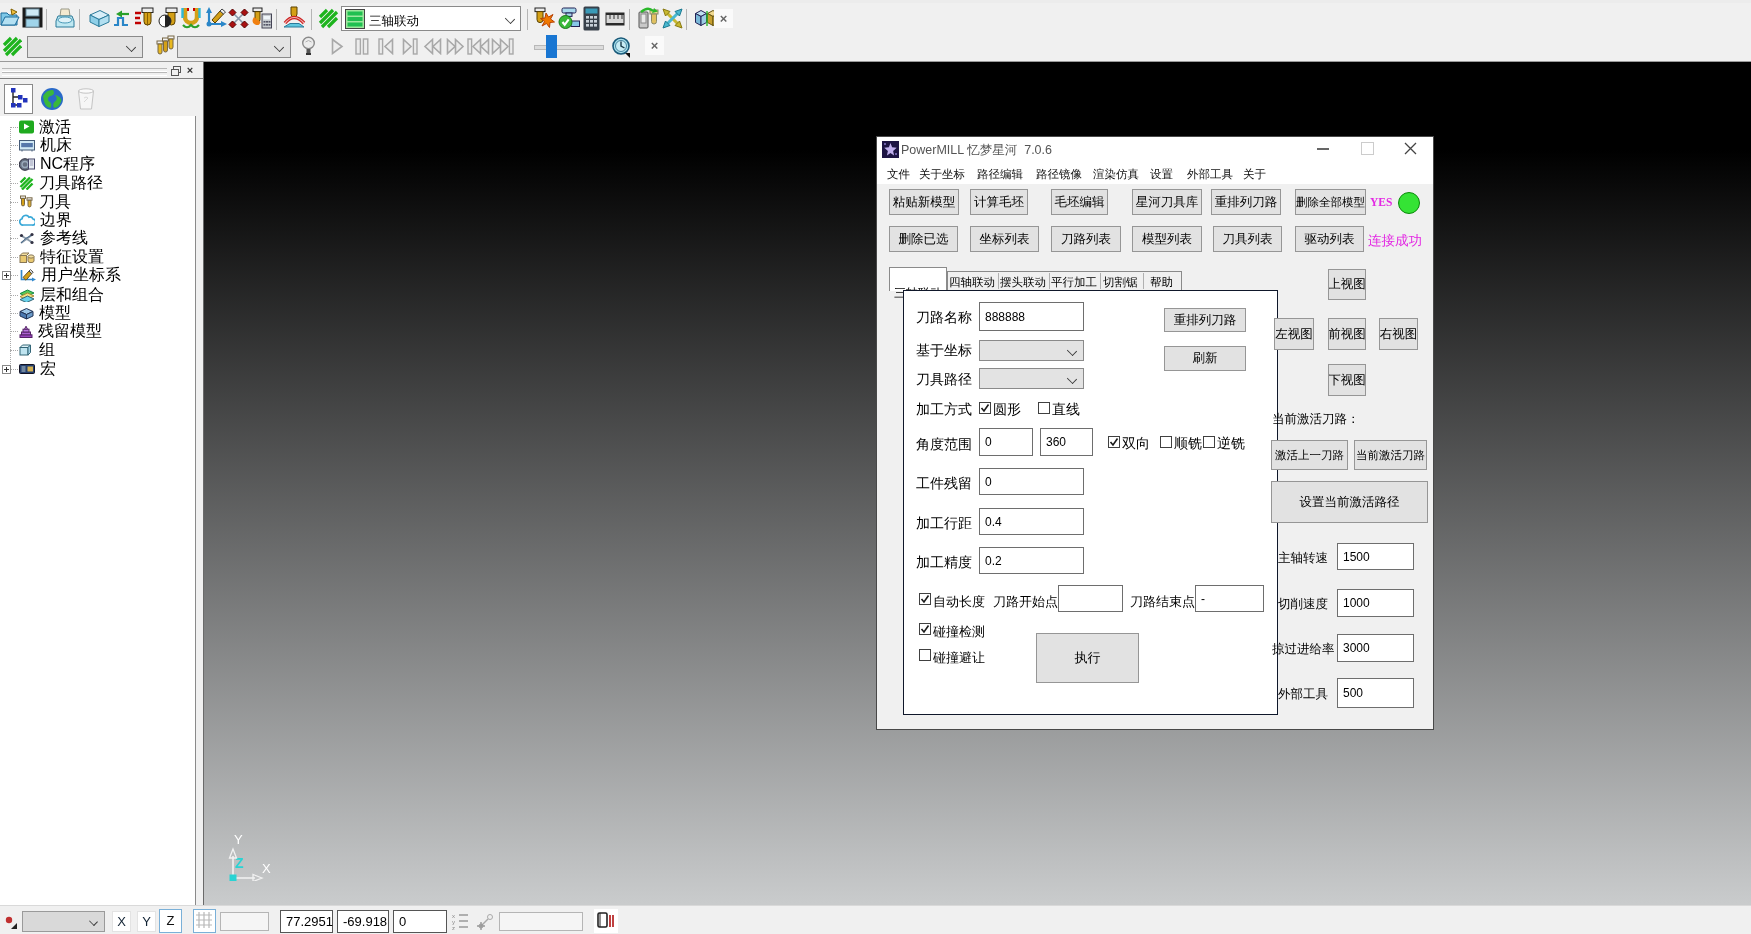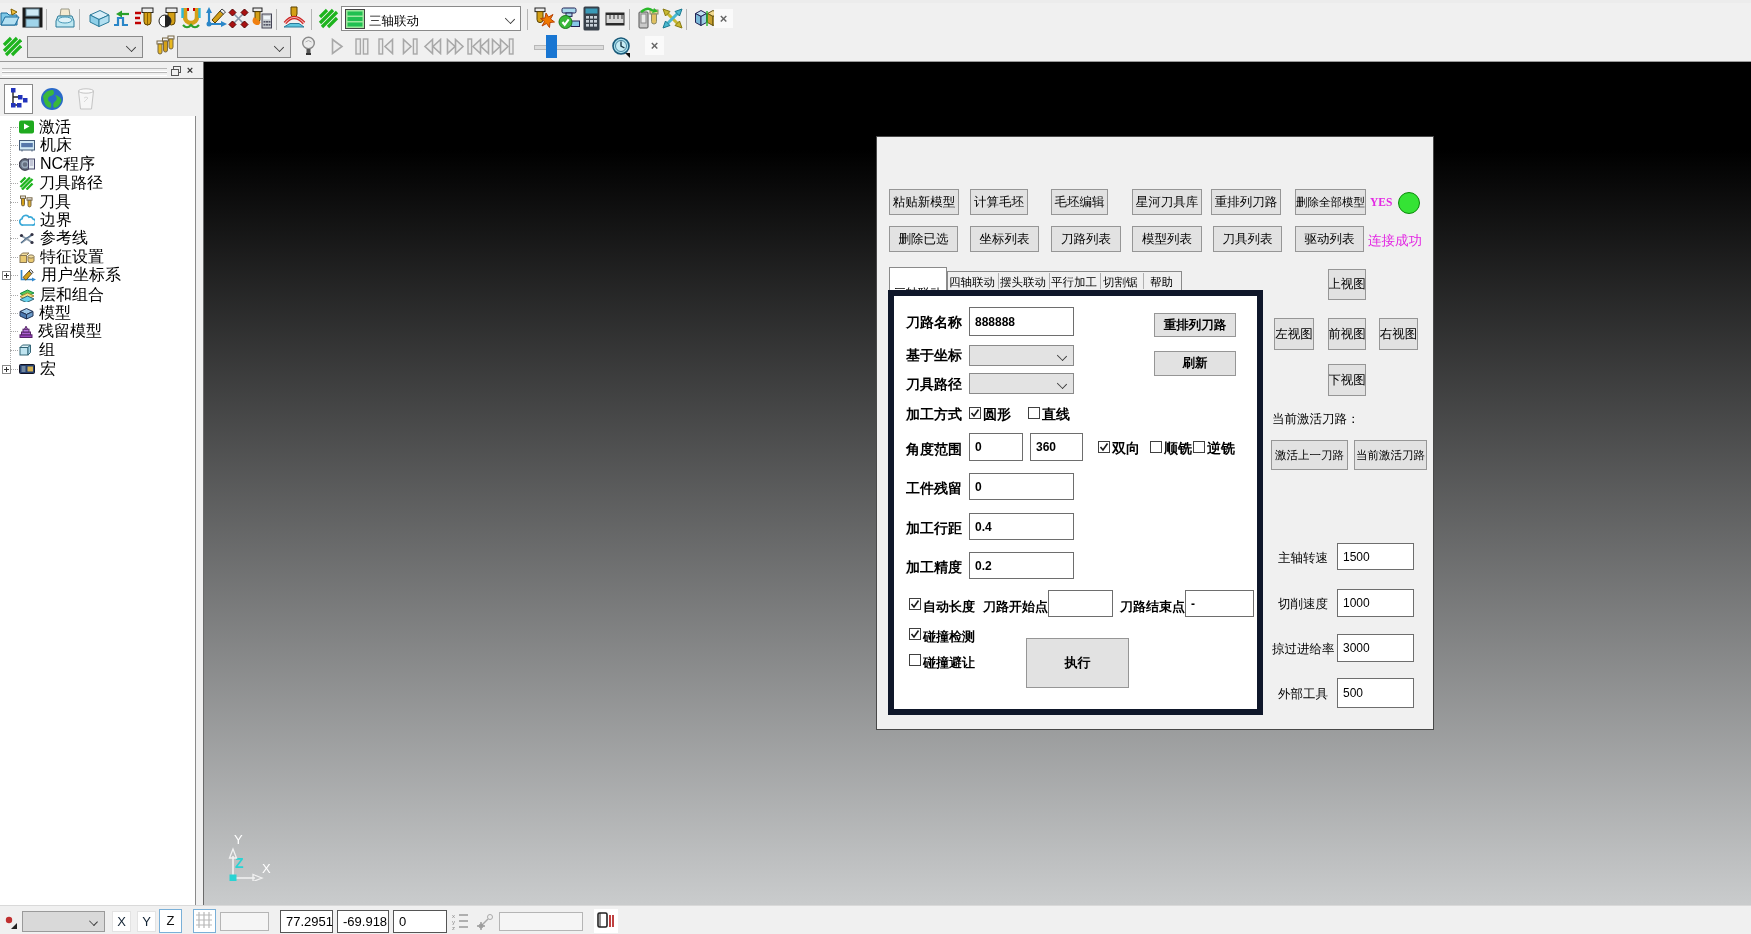--- a/index.html
+++ b/index.html
@@ -503,20 +503,44 @@
 <div class="a" style="left:31px;top:793px;color:#29d3d3;font-size:14px;font-weight:bold;">Z</div>
 <svg class="a" style="left:22px;top:781px" width="42" height="38">
       <path d="M7 35 v-22 M7 35 h22" stroke="#f2f2f2" stroke-width="1.6"></path>
       <path d="M7 6 l-3.5 9 h7z" fill="none" stroke="#f2f2f2" stroke-width="1.3"></path>
       <path d="M36 35 l-9 -3.5 v7z" fill="none" stroke="#f2f2f2" stroke-width="1.3"></path>
       <rect x="3.5" y="31.5" width="7" height="7" fill="#29d3d3"></rect>
     </svg>
 </div>
 
 <div class="a" id="dlg" style="left:876px;top:136px;width:558px;height:594px;background:#f0f0f0;border:1px solid #484848;box-sizing:border-box;">
+<div class="a" style="left:0;top:0;width:556px;height:25px;background:#fff;">
+<svg class="a" style="left:5px;top:4px" width="17" height="17">
+        <rect width="17" height="17" fill="#1d1544"></rect>
+        <path d="M8.5 2 l1.6 4.3 4.6 .5 -3.6 3.1 1 4.6 -3.6 -2.6 -3.6 2.6 1 -4.6 -3.6 -3.1 4.6 -.5z" fill="#c0b0ee"></path>
+        <circle cx="3" cy="3" r="1" fill="#8878c8"></circle>
+        <circle cx="14" cy="13" r="1" fill="#8878c8"></circle>
+      </svg>
+<div class="a" style="left:24px;top:5px;font-size:12.5px;color:#545454;">PowerMILL 忆梦星河&nbsp; 7.0.6</div>
+<div class="a" style="left:440px;top:11px;width:12px;height:1.5px;background:#666;"></div>
+<div class="a" style="left:484px;top:5px;width:11px;height:11px;border:1.5px solid #ccc;"></div>
+<svg class="a" style="left:527px;top:5px" width="13" height="13">
+        <path d="M1 1 L12 12 M12 1 L1 12" stroke="#444" stroke-width="1.3"></path>
+      </svg>
+</div>
+<div class="a" style="left:0;top:25px;width:556px;height:22px;background:#fff;font-size:11.5px;color:#111;">
+<span class="a" style="left:10px;top:5px">文件</span>
+      <span class="a" style="left:42px;top:5px">关于坐标</span>
+      <span class="a" style="left:100px;top:5px">路径编辑</span>
+      <span class="a" style="left:159px;top:5px">路径镜像</span>
+      <span class="a" style="left:216px;top:5px">渲染仿真</span>
+      <span class="a" style="left:273px;top:5px">设置</span>
+      <span class="a" style="left:310px;top:5px">外部工具</span>
+      <span class="a" style="left:366px;top:5px">关于</span>
+</div>
 <div class="btn" style="left:12px;top:52px;width:70px;height:26px;">粘贴新模型</div>
 <div class="btn" style="left:93px;top:52px;width:58px;height:26px;">计算毛坯</div>
 <div class="btn" style="left:174px;top:52px;width:57px;height:26px;">毛坯编辑</div>
 <div class="btn" style="left:255px;top:52px;width:70px;height:26px;">星河刀具库</div>
 <div class="btn" style="left:334px;top:52px;width:70px;height:26px;">重排列刀路</div>
 <div class="btn" style="left:418px;top:52px;width:71px;height:26px;font-size:11.5px;">删除全部模型</div>
 <div class="mag" style="left:493px;top:59px;font-size:11.5px;font-weight:bold;font-family:'Liberation Serif',serif;">YES</div>
 <div class="a" style="left:521px;top:55px;width:20px;height:20px;border-radius:50%;background:#35e335;border:1px solid #0a8a0a;"></div>
 <div class="btn" style="left:12px;top:89px;width:69px;height:26px;">删除已选</div>
 <div class="btn" style="left:93px;top:89px;width:69px;height:26px;">坐标列表</div>
@@ -535,21 +559,21 @@
       <span class="a" style="left:203px">帮助</span>
     </div>
 <div class="a" style="left:121px;top:136px;width:1px;height:16px;background:#b0b0b0"></div>
 <div class="a" style="left:172px;top:136px;width:1px;height:16px;background:#b0b0b0"></div>
 <div class="a" style="left:223px;top:136px;width:1px;height:16px;background:#b0b0b0"></div>
 <div class="a" style="left:266px;top:136px;width:1px;height:16px;background:#b0b0b0"></div>
 <div class="a" style="left:12px;top:130px;width:58px;height:24px;background:#fff;border:1px solid #8a8a8a;border-bottom:none;box-sizing:border-box;font-size:12px;display:flex;justify-content:center;">
       <span style="margin-top:17px">三轴联动</span>
     </div>
 
-<div class="a" id="tabp" style="left:11px;top:153px;width:375px;height:425px;background:#fff;border:6px solid #0f172a;box-sizing:border-box;font-weight:bold;">
+<div class="a" id="tabp" style="left:26px;top:153px;width:375px;height:425px;background:#fff;border:1px solid #0f172a;box-sizing:border-box;">
 <div class="lbl" style="left:12px;top:18px;">刀路名称</div>
 <div class="inp" style="left:75px;top:11px;width:105px;height:29px;">888888</div>
 <div class="lbl" style="left:12px;top:51px;">基于坐标</div>
 <div class="dd" style="left:75px;top:49px;width:105px;height:21px;"></div>
 <div class="lbl" style="left:12px;top:80px;">刀具路径</div>
 <div class="dd" style="left:75px;top:77px;width:105px;height:21px;"></div>
 <div class="lbl" style="left:12px;top:110px;">加工方式</div>
 <div class="cb" style="left:75px;top:111px;">
         <svg width="10" height="10">
           <path d="M1.5 5 l2.5 3 4.5 -6.5" stroke="#1a1a1a" stroke-width="1.6" fill="none"></path>
@@ -601,20 +625,21 @@
 </div>
 
 <div class="btn" style="left:451px;top:132px;width:38px;height:31px;">上视图</div>
 <div class="btn" style="left:397px;top:181px;width:40px;height:32px;">左视图</div>
 <div class="btn" style="left:451px;top:181px;width:38px;height:32px;">前视图</div>
 <div class="btn" style="left:502px;top:181px;width:39px;height:32px;font-family:Liberation Serif, serif;">右视图</div>
 <div class="btn" style="left:451px;top:227px;width:38px;height:32px;">下视图</div>
 <div class="lb2" style="left:395px;top:274px;font-size:12.5px;">当前激活刀路：</div>
 <div class="btn" style="left:394px;top:303px;width:77px;height:30px;font-size:11.5px;">激活上一刀路</div>
 <div class="btn" style="left:477px;top:303px;width:73px;height:30px;font-size:11.5px;">当前激活刀路</div>
+<div class="btn" style="left:394px;top:344px;width:157px;height:42px;font-size:12.5px;">设置当前激活路径</div>
 <div class="lb2" style="left:401px;top:413px;font-size:12.5px;">主轴转速</div>
 <div class="inp" style="left:460px;top:406px;width:77px;height:27px;">1500</div>
 <div class="lb2" style="left:401px;top:459px;font-size:12.5px;">切削速度</div>
 <div class="inp" style="left:460px;top:452px;width:77px;height:28px;">1000</div>
 <div class="lb2" style="left:395px;top:504px;font-size:12.5px;">掠过进给率</div>
 <div class="inp" style="left:460px;top:497px;width:77px;height:28px;">3000</div>
 <div class="lb2" style="left:401px;top:549px;font-size:12.5px;">外部工具</div>
 <div class="inp" style="left:460px;top:541px;width:77px;height:30px;">500</div>
 </div>
 

